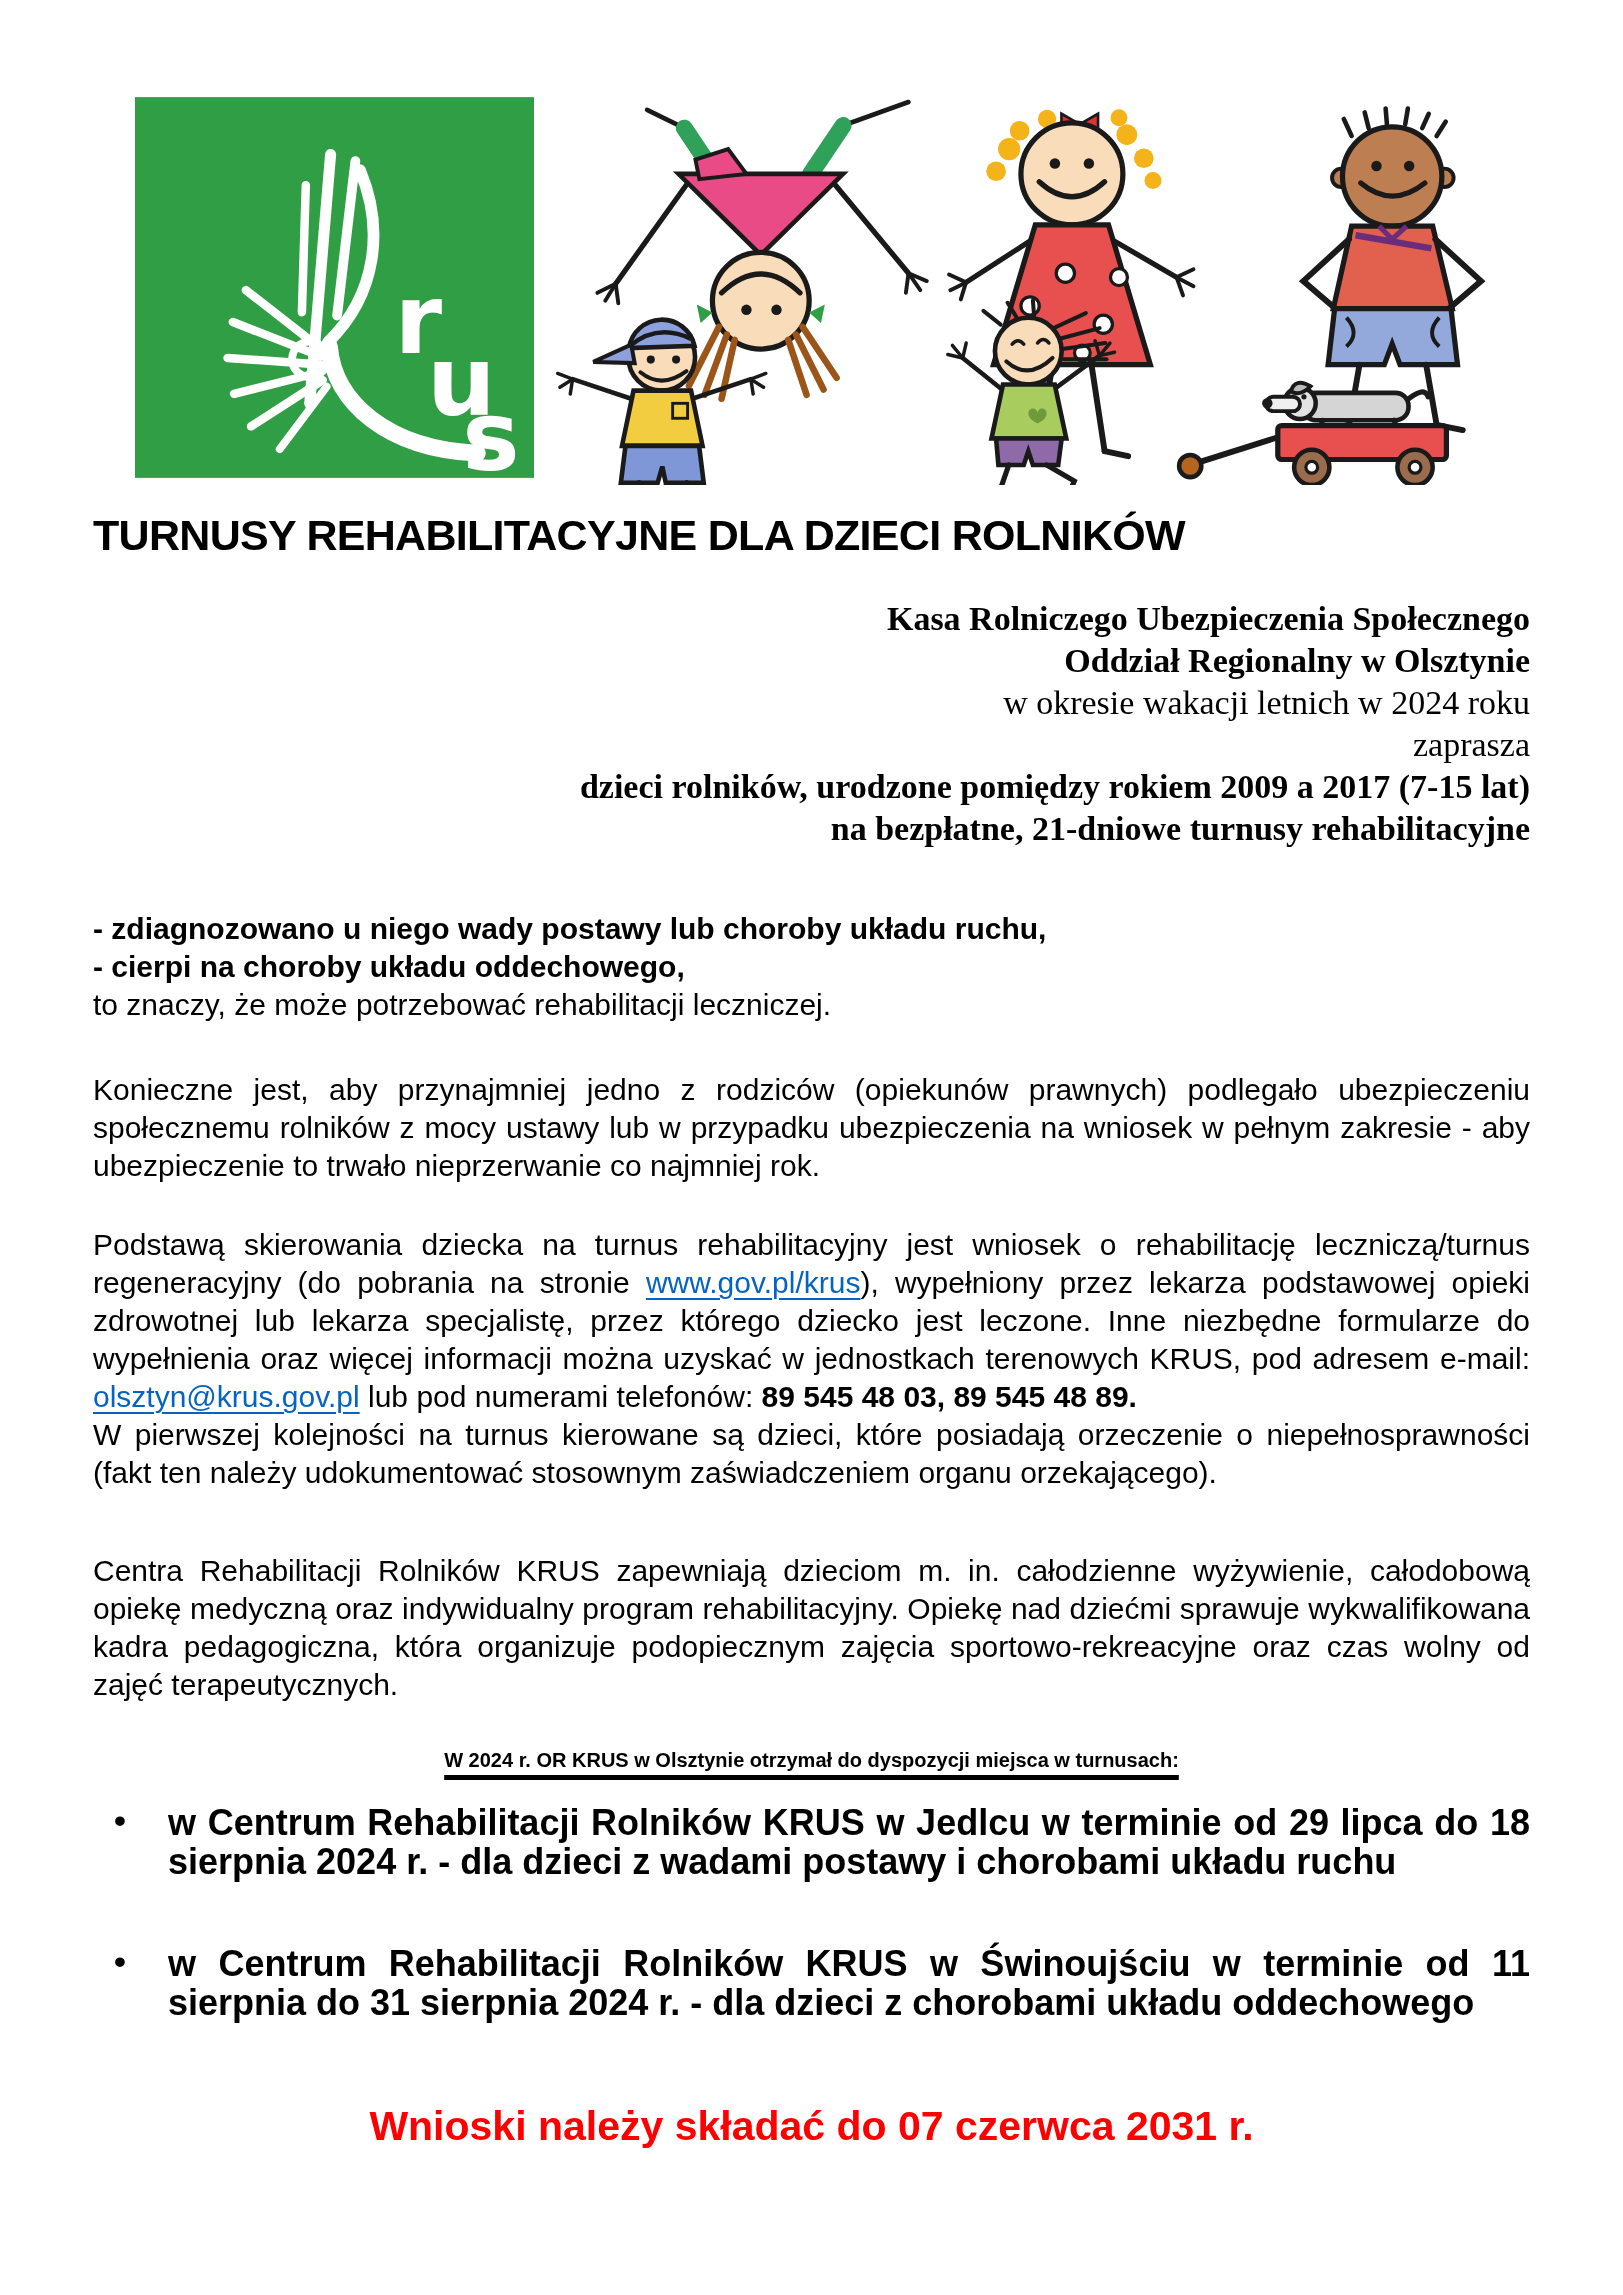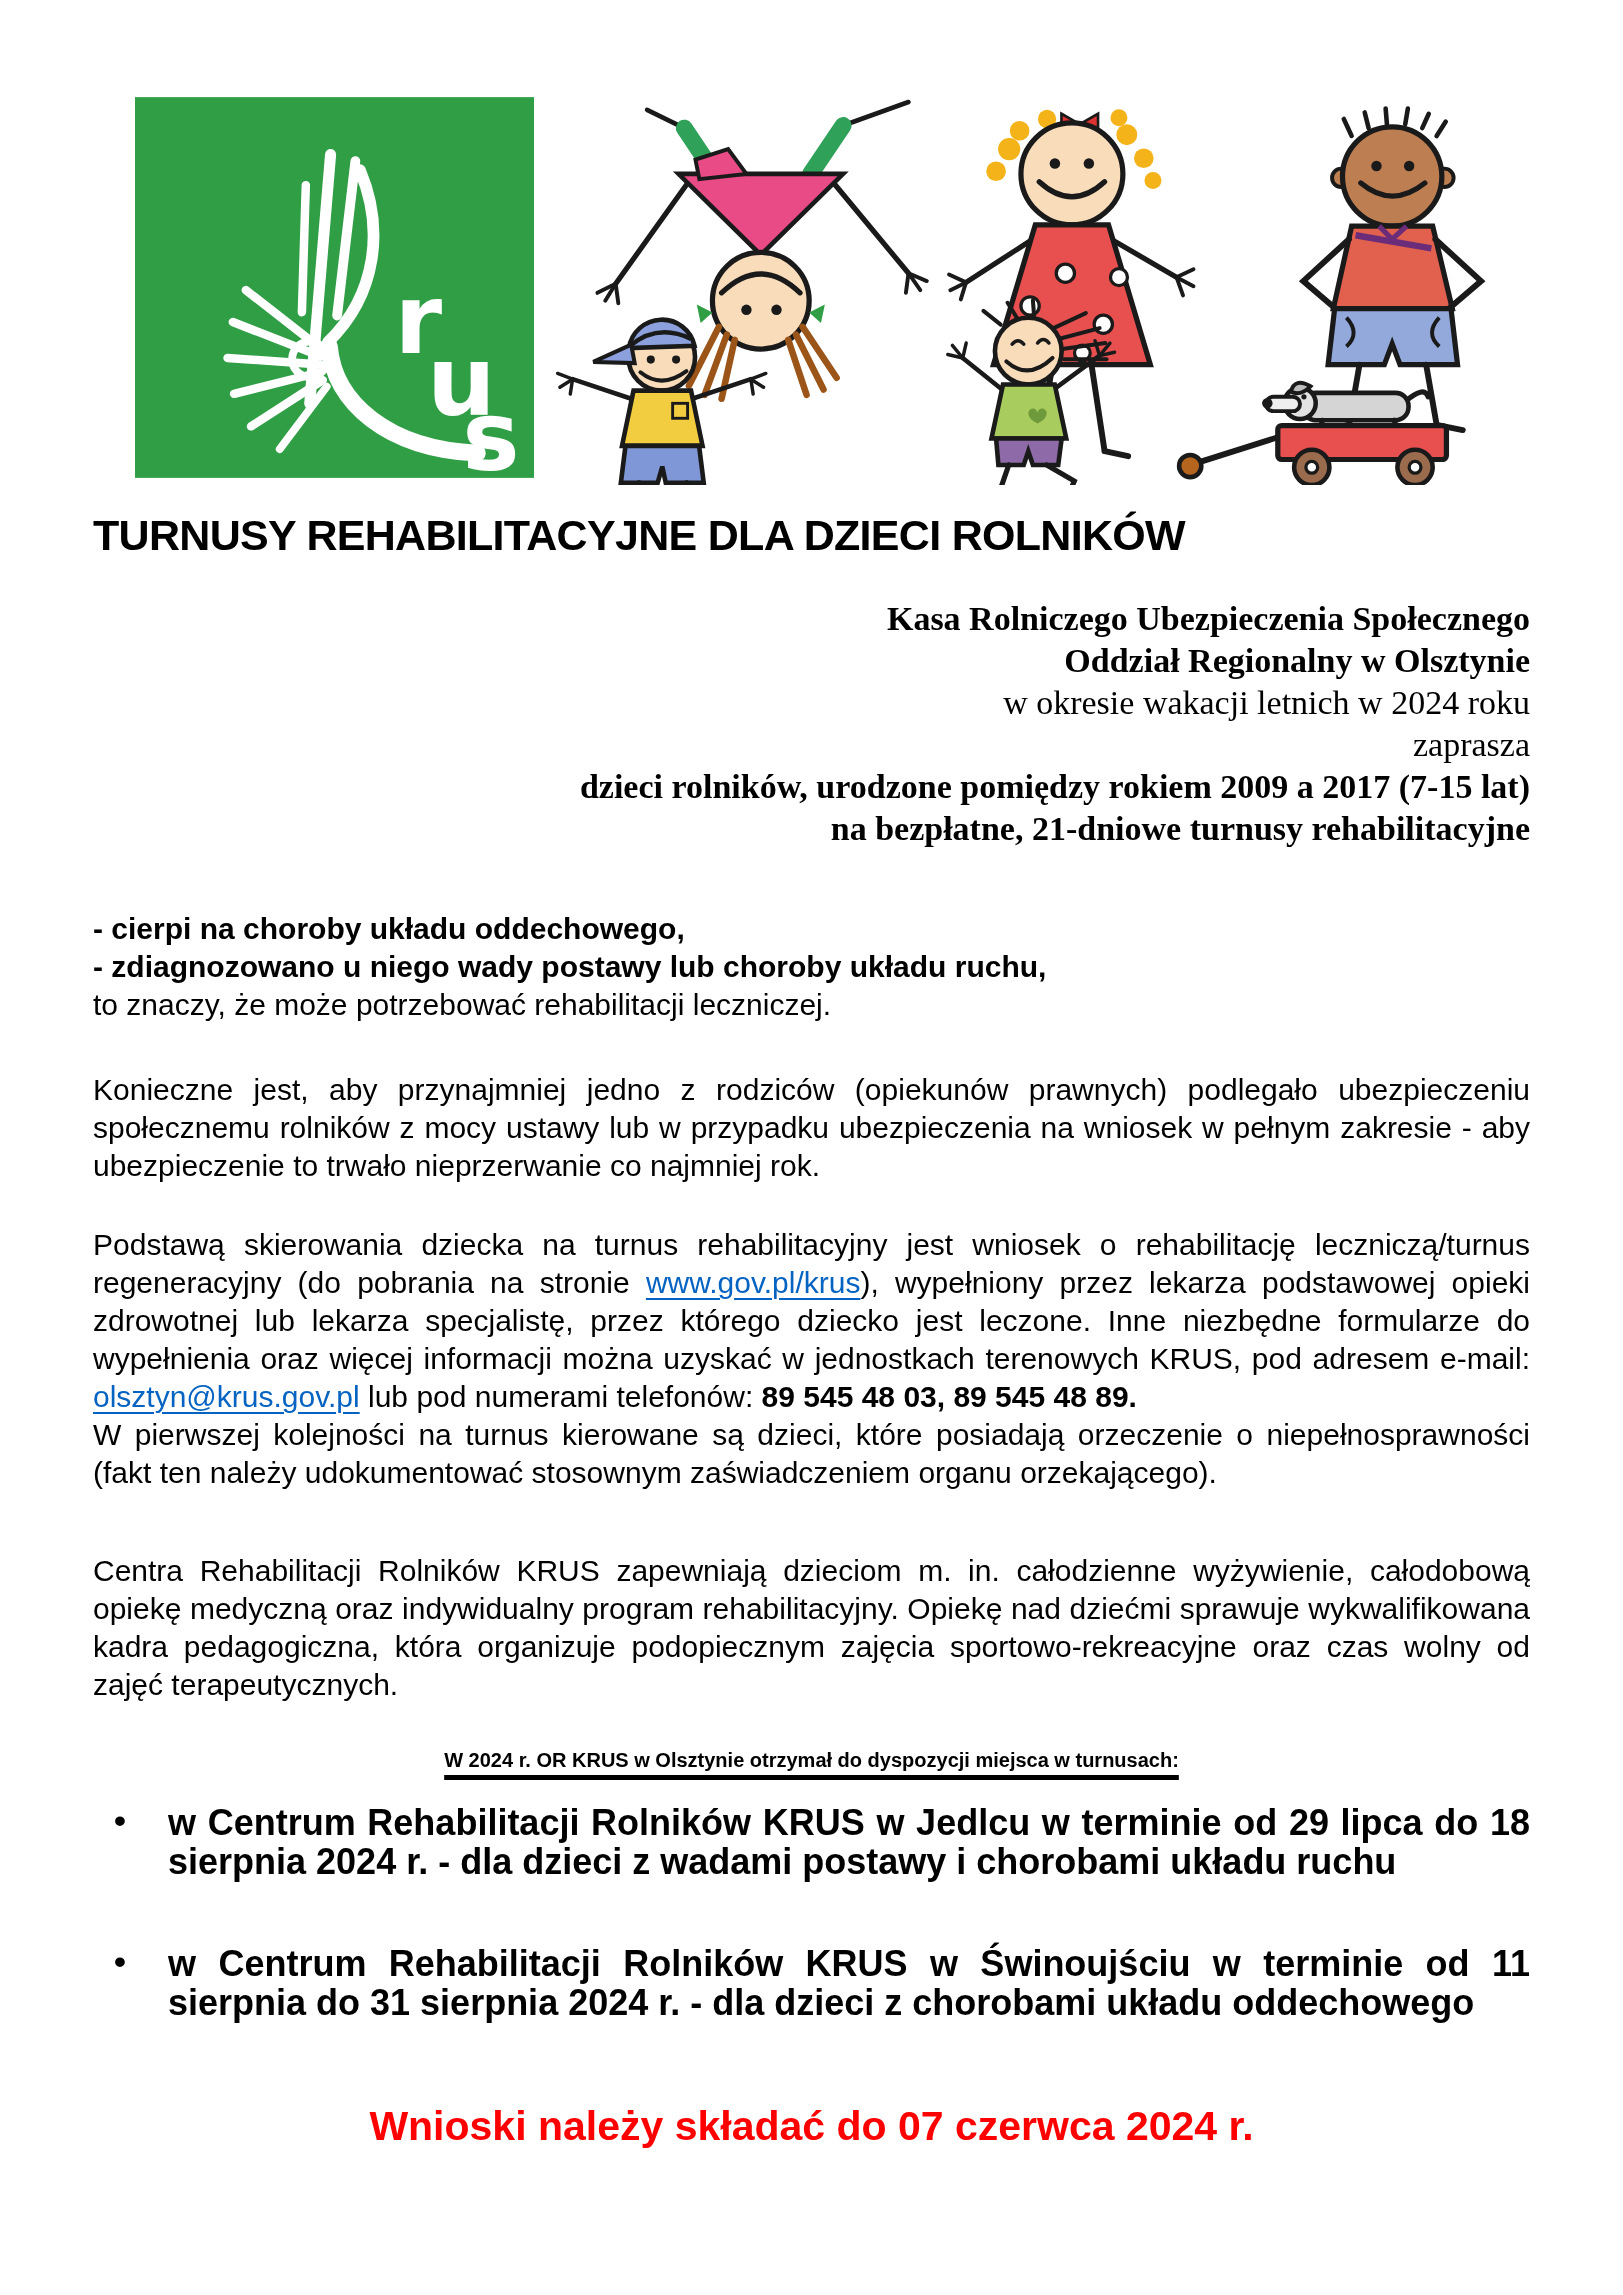--- a/index.html
+++ b/index.html
@@ -318,36 +318,36 @@
   <div class="intro">
     <p class="bold">Kasa Rolniczego Ubezpieczenia Społecznego</p>
     <p class="bold">Oddział Regionalny w Olsztynie</p>
     <p>w okresie wakacji letnich w 2024 roku</p>
     <p>zaprasza</p>
     <p class="bold">dzieci rolników, urodzone pomiędzy rokiem 2009 a 2017 (7-15 lat)</p>
     <p class="bold">na bezpłatne, 21-dniowe turnusy rehabilitacyjne</p>
   </div>
 
   <div class="conditions">
+    <p class="bold">- zdiagnozowano u niego wady postawy  lub choroby układu ruchu,</p>
     <p class="bold">- cierpi na choroby układu oddechowego,</p>
-    <p class="bold">- zdiagnozowano u niego wady postawy  lub choroby układu ruchu,</p>
     <p>to znaczy, że może potrzebować rehabilitacji leczniczej.</p>
   </div>
 
   <p class="body first-gap">Konieczne jest, aby przynajmniej jedno z rodziców (opiekunów prawnych) podlegało ubezpieczeniu społecznemu rolników z mocy ustawy lub w przypadku ubezpieczenia na wniosek w pełnym zakresie - aby ubezpieczenie to trwało nieprzerwanie co najmniej rok.</p>
 
   <p class="body"><span>Podstawą skierowania dziecka na turnus rehabilitacyjny jest wniosek o rehabilitację leczniczą/turnus regeneracyjny (do pobrania na stronie </span><a class="doclink">www.gov.pl/krus</a><span>), wypełniony przez lekarza podstawowej opieki zdrowotnej lub lekarza specjalistę, przez którego dziecko jest leczone. Inne niezbędne formularze do wypełnienia oraz więcej informacji można uzyskać w jednostkach terenowych KRUS, pod adresem e-mail: </span><a class="doclink">olsztyn@krus.gov.pl</a><span> lub pod numerami telefonów: </span><strong>89 545 48 03, 89 545 48 89.</strong></p>
 
   <p class="body nogap">W pierwszej kolejności na turnus kierowane są dzieci, które posiadają orzeczenie o niepełnosprawności (fakt ten należy udokumentować stosownym zaświadczeniem organu orzekającego).</p>
 
   <p class="body big-gap">Centra Rehabilitacji Rolników KRUS zapewniają dzieciom m. in. całodzienne wyżywienie, całodobową opiekę medyczną oraz indywidualny program rehabilitacyjny. Opiekę nad dziećmi sprawuje wykwalifikowana kadra pedagogiczna, która organizuje podopiecznym zajęcia sportowo-rekreacyjne oraz czas wolny od zajęć terapeutycznych.</p>
 
   <h2 class="turnusy-heading"><span>W 2024 r. OR KRUS w Olsztynie otrzymał do dyspozycji miejsca w turnusach:</span></h2>
 
   <ul class="turnusy-list">
     <li>w Centrum Rehabilitacji Rolników KRUS w Jedlcu w terminie od 29 lipca do 18 sierpnia 2024 r. - dla dzieci z wadami postawy i chorobami układu ruchu</li>
     <li>w Centrum Rehabilitacji Rolników KRUS w Świnoujściu w terminie od 11 sierpnia do 31 sierpnia 2024 r. - dla dzieci z chorobami układu oddechowego</li>
   </ul>
 
-  <p class="deadline">Wnioski należy składać do 07 czerwca 2024 r.</p>
+  <p class="deadline">Wnioski należy składać do 07 czerwca 2031 r.</p>
 
 </div>
 
 
 </body></html>

